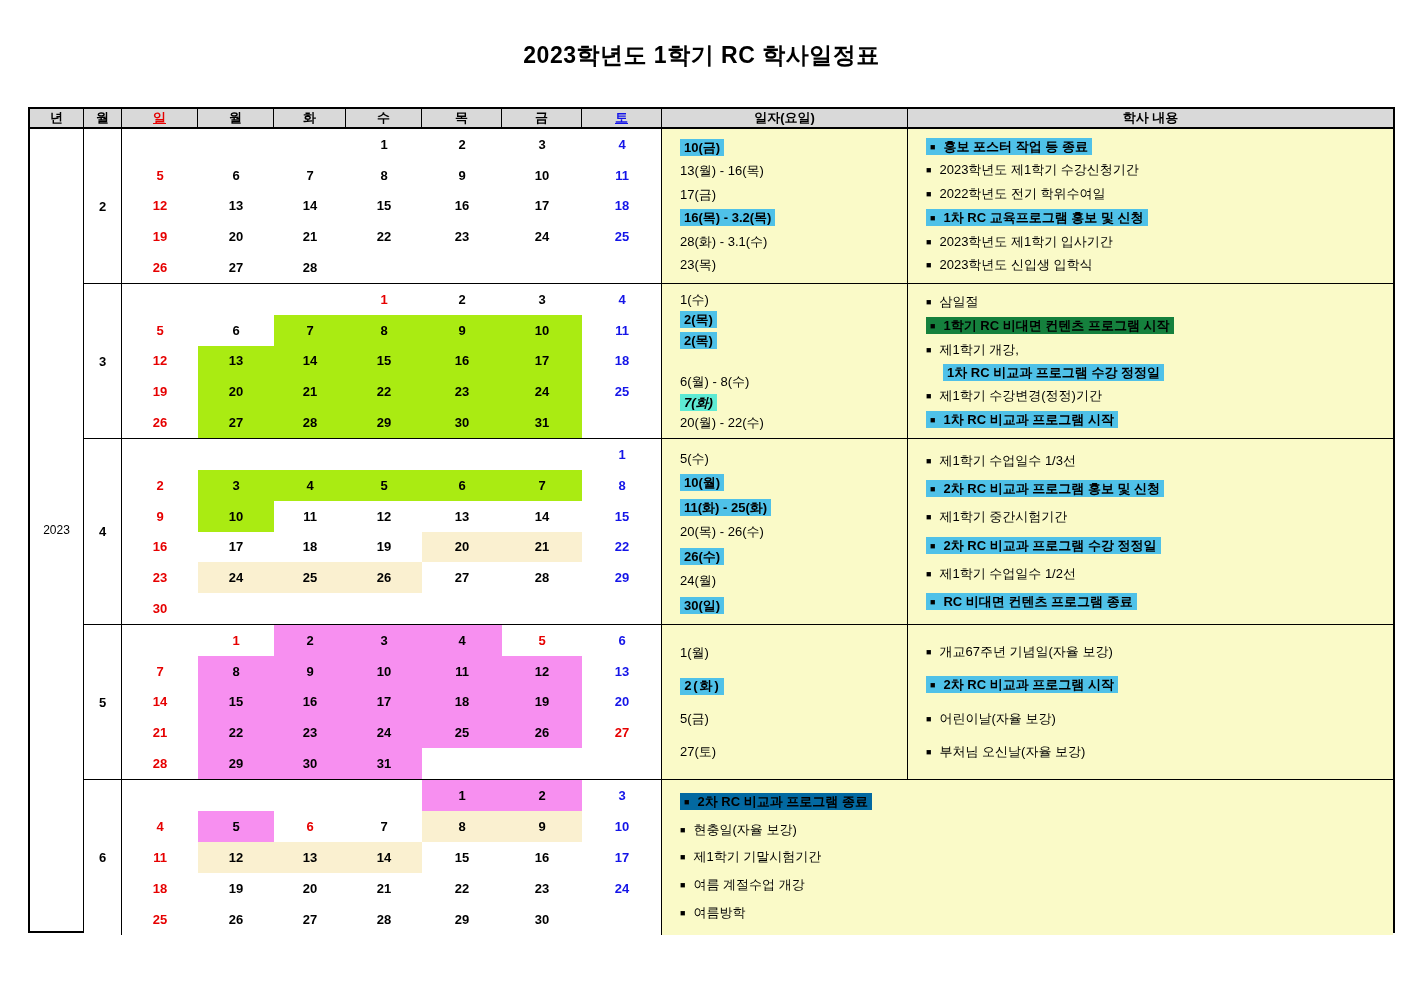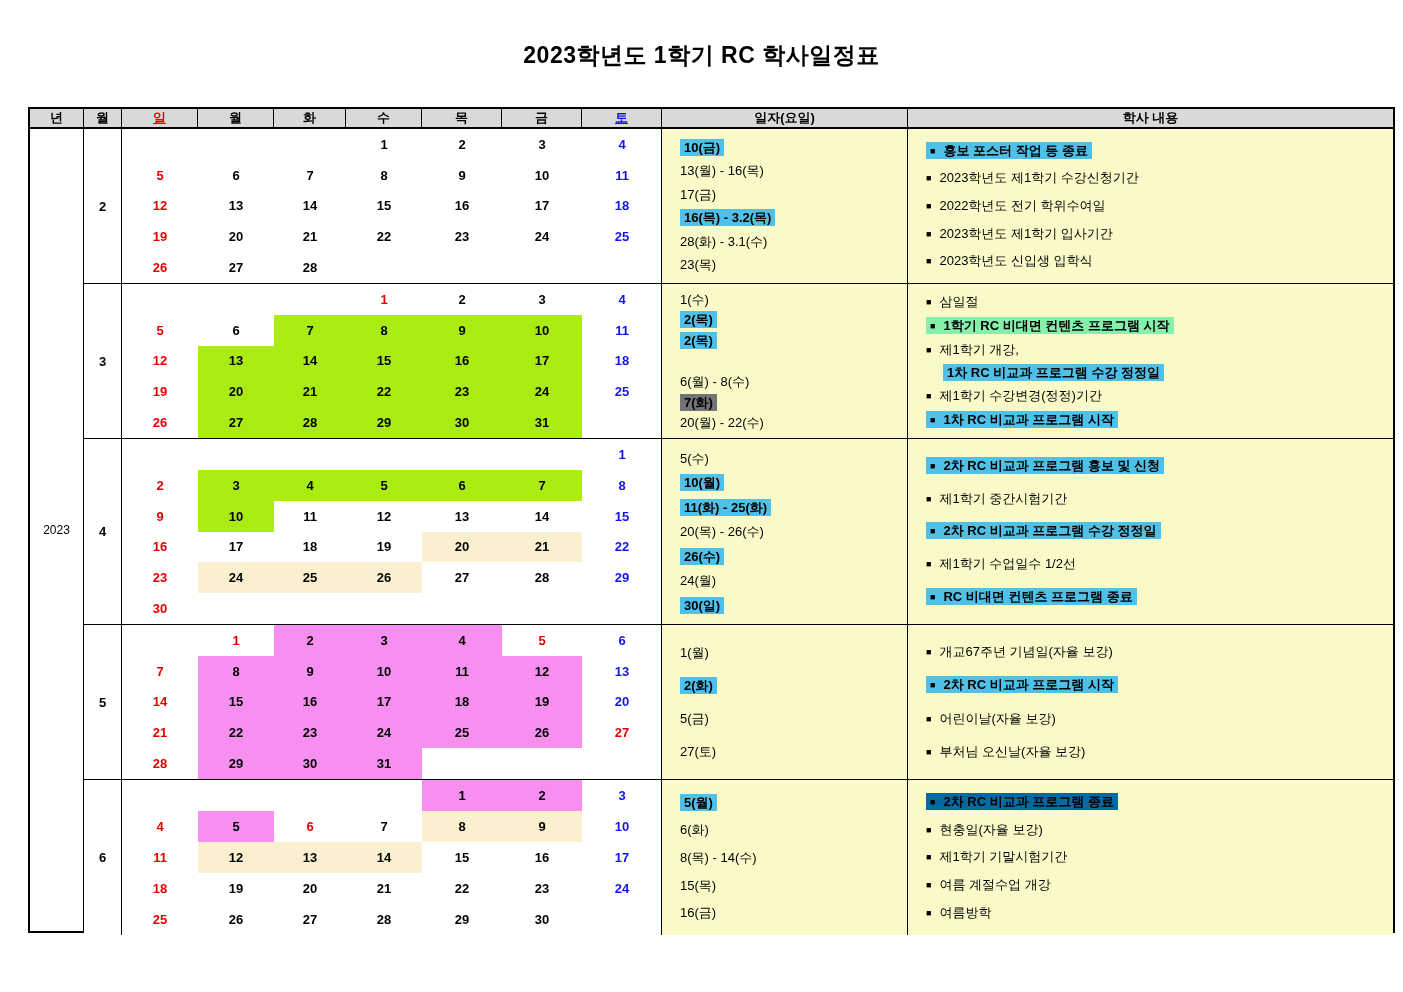--- a/index.html
+++ b/index.html
@@ -195,20 +195,21 @@
             <div class="line"><span>13(월) - 16(목)</span></div>
             <div class="line"><span>17(금)</span></div>
             <div class="line"><span class="hl" style="background: rgb(79, 193, 232);">16(목) - 3.2(목)</span></div>
             <div class="line"><span>28(화) - 3.1(수)</span></div>
             <div class="line"><span>23(목)</span></div>
           </div>
           <div class="m-content" style="background: rgb(250, 250, 200);">
             <div class="line"><span class="hl" style="background: rgb(79, 193, 232);"><span class="bullet">■</span><span>홍보 포스터 작업 등 종료</span></span></div>
             <div class="line"><span><span class="bullet">■</span><span>2023학년도 제1학기 수강신청기간</span></span></div>
             <div class="line"><span><span class="bullet">■</span><span>2022학년도 전기 학위수여일</span></span></div>
+            <div class="line"><span class="hl" style="background: rgb(79, 193, 232);"><span class="bullet">■</span><span>1차 RC 교육프로그램 홍보 및 신청</span></span></div>
             <div class="line"><span><span class="bullet">■</span><span>2023학년도 제1학기 입사기간</span></span></div>
             <div class="line"><span><span class="bullet">■</span><span>2023학년도 신입생 입학식</span></span></div>
           </div>
         </div>
         <div class="month-row" style="height: 155px;">
           <div class="m-label">3</div>
           <div class="m-cal" style="grid-template-columns: 76px 76px 72px 76px 80px 80px 80px; grid-template-rows: repeat(5, 1fr);">
             <div class="day-cell"></div>
             <div class="day-cell"></div>
             <div class="day-cell"></div>
@@ -306,26 +307,26 @@
               <span class="c-k">31</span>
             </div>
             <div class="day-cell"></div>
           </div>
           <div class="m-dates" style="background: rgb(250, 250, 200);">
             <div class="line"><span>1(수)</span></div>
             <div class="line"><span class="hl" style="background: rgb(79, 193, 232);">2(목)</span></div>
             <div class="line"><span class="hl" style="background: rgb(79, 193, 232);">2(목)</span></div>
             <div class="line">&nbsp;</div>
             <div class="line"><span>6(월) - 8(수)</span></div>
-            <div class="line"><span class="hl" style="background: #737373;">7(화)</span></div>
+            <div class="line"><span class="hl" style="background: #5eead4; font-style: italic;">7(화)</span></div>
             <div class="line"><span>20(월) - 22(수)</span></div>
           </div>
           <div class="m-content" style="background: rgb(250, 250, 200);">
             <div class="line"><span><span class="bullet">■</span><span>삼일절</span></span></div>
-            <div class="line"><span class="hl" style="background: #86efac;"><span class="bullet">■</span><span>1학기 RC 비대면 컨텐츠 프로그램 시작</span></span></div>
+            <div class="line"><span class="hl" style="background: #15803d;"><span class="bullet">■</span><span>1학기 RC 비대면 컨텐츠 프로그램 시작</span></span></div>
             <div class="line"><span><span class="bullet">■</span><span>제1학기 개강,</span></span></div>
             <div class="line indent"><span class="hl" style="background: rgb(79, 193, 232);"><span>1차 RC 비교과 프로그램 수강 정정일</span></span></div>
             <div class="line"><span><span class="bullet">■</span><span>제1학기 수강변경(정정)기간</span></span></div>
             <div class="line"><span class="hl" style="background: rgb(79, 193, 232);"><span class="bullet">■</span><span>1차 RC 비교과 프로그램 시작</span></span></div>
           </div>
         </div>
         <div class="month-row" style="height: 186px;">
           <div class="m-label">4</div>
           <div class="m-cal" style="grid-template-columns: 76px 76px 72px 76px 80px 80px 80px; grid-template-rows: repeat(6, 1fr);">
             <div class="day-cell"></div>
@@ -434,20 +435,21 @@
           <div class="m-dates" style="background: rgb(250, 250, 200);">
             <div class="line"><span>5(수)</span></div>
             <div class="line"><span class="hl" style="background: rgb(79, 193, 232);">10(월)</span></div>
             <div class="line"><span class="hl" style="background: rgb(79, 193, 232);">11(화) - 25(화)</span></div>
             <div class="line"><span>20(목) - 26(수)</span></div>
             <div class="line"><span class="hl" style="background: rgb(79, 193, 232);">26(수)</span></div>
             <div class="line"><span>24(월)</span></div>
             <div class="line"><span class="hl" style="background: rgb(79, 193, 232);">30(일)</span></div>
           </div>
           <div class="m-content" style="background: rgb(250, 250, 200);">
+            <div class="line"><span><span class="bullet">■</span><span>제1학기 수업일수 1/3선</span></span></div>
             <div class="line"><span class="hl" style="background: rgb(79, 193, 232);"><span class="bullet">■</span><span>2차 RC 비교과 프로그램 홍보 및 신청</span></span></div>
             <div class="line"><span><span class="bullet">■</span><span>제1학기 중간시험기간</span></span></div>
             <div class="line"><span class="hl" style="background: rgb(79, 193, 232);"><span class="bullet">■</span><span>2차 RC 비교과 프로그램 수강 정정일</span></span></div>
             <div class="line"><span><span class="bullet">■</span><span>제1학기 수업일수 1/2선</span></span></div>
             <div class="line"><span class="hl" style="background: rgb(79, 193, 232);"><span class="bullet">■</span><span>RC 비대면 컨텐츠 프로그램 종료</span></span></div>
           </div>
         </div>
         <div class="month-row" style="height: 155px;">
           <div class="m-label">5</div>
           <div class="m-cal" style="grid-template-columns: 76px 76px 72px 76px 80px 80px 80px; grid-template-rows: repeat(5, 1fr);">
@@ -544,21 +546,21 @@
             </div>
             <div class="day-cell" style="background: rgb(247, 143, 240);">
               <span class="c-k">31</span>
             </div>
             <div class="day-cell"></div>
             <div class="day-cell"></div>
             <div class="day-cell"></div>
           </div>
           <div class="m-dates" style="background: rgb(250, 250, 200);">
             <div class="line"><span>1(월)</span></div>
-            <div class="line"><span class="hl" style="background: rgb(79, 193, 232);">2(화)</span></div>
+            <div class="line"><span class="hl" style="background: rgb(79, 193, 232); font-family: Liberation Mono, monospace;">2(화)</span></div>
             <div class="line"><span>5(금)</span></div>
             <div class="line"><span>27(토)</span></div>
           </div>
           <div class="m-content" style="background: rgb(250, 250, 200);">
             <div class="line"><span><span class="bullet">■</span><span>개교67주년 기념일(자율 보강)</span></span></div>
             <div class="line"><span class="hl" style="background: rgb(79, 193, 232);"><span class="bullet">■</span><span>2차 RC 비교과 프로그램 시작</span></span></div>
             <div class="line"><span><span class="bullet">■</span><span>어린이날(자율 보강)</span></span></div>
             <div class="line"><span><span class="bullet">■</span><span>부처님 오신날(자율 보강)</span></span></div>
           </div>
         </div>
@@ -653,27 +655,20 @@
             <div class="day-cell">
               <span class="c-k">28</span>
             </div>
             <div class="day-cell">
               <span class="c-k">29</span>
             </div>
             <div class="day-cell">
               <span class="c-k">30</span>
             </div>
             <div class="day-cell"></div>
-          </div>
-          <div class="m-dates" style="background: rgb(250, 250, 200);">
-            <div class="line"><span class="hl" style="background: rgb(79, 193, 232);">5(월)</span></div>
-            <div class="line"><span>6(화)</span></div>
-            <div class="line"><span>8(목) - 14(수)</span></div>
-            <div class="line"><span>15(목)</span></div>
-            <div class="line"><span>16(금)</span></div>
           </div>
           <div class="m-content" style="background: rgb(250, 250, 200);">
             <div class="line"><span class="hl" style="background: #0369a1;"><span class="bullet">■</span><span>2차 RC 비교과 프로그램 종료</span></span></div>
             <div class="line"><span><span class="bullet">■</span><span>현충일(자율 보강)</span></span></div>
             <div class="line"><span><span class="bullet">■</span><span>제1학기 기말시험기간</span></span></div>
             <div class="line"><span><span class="bullet">■</span><span>여름 계절수업 개강</span></span></div>
             <div class="line"><span><span class="bullet">■</span><span>여름방학</span></span></div>
           </div>
         </div>
       </div>

